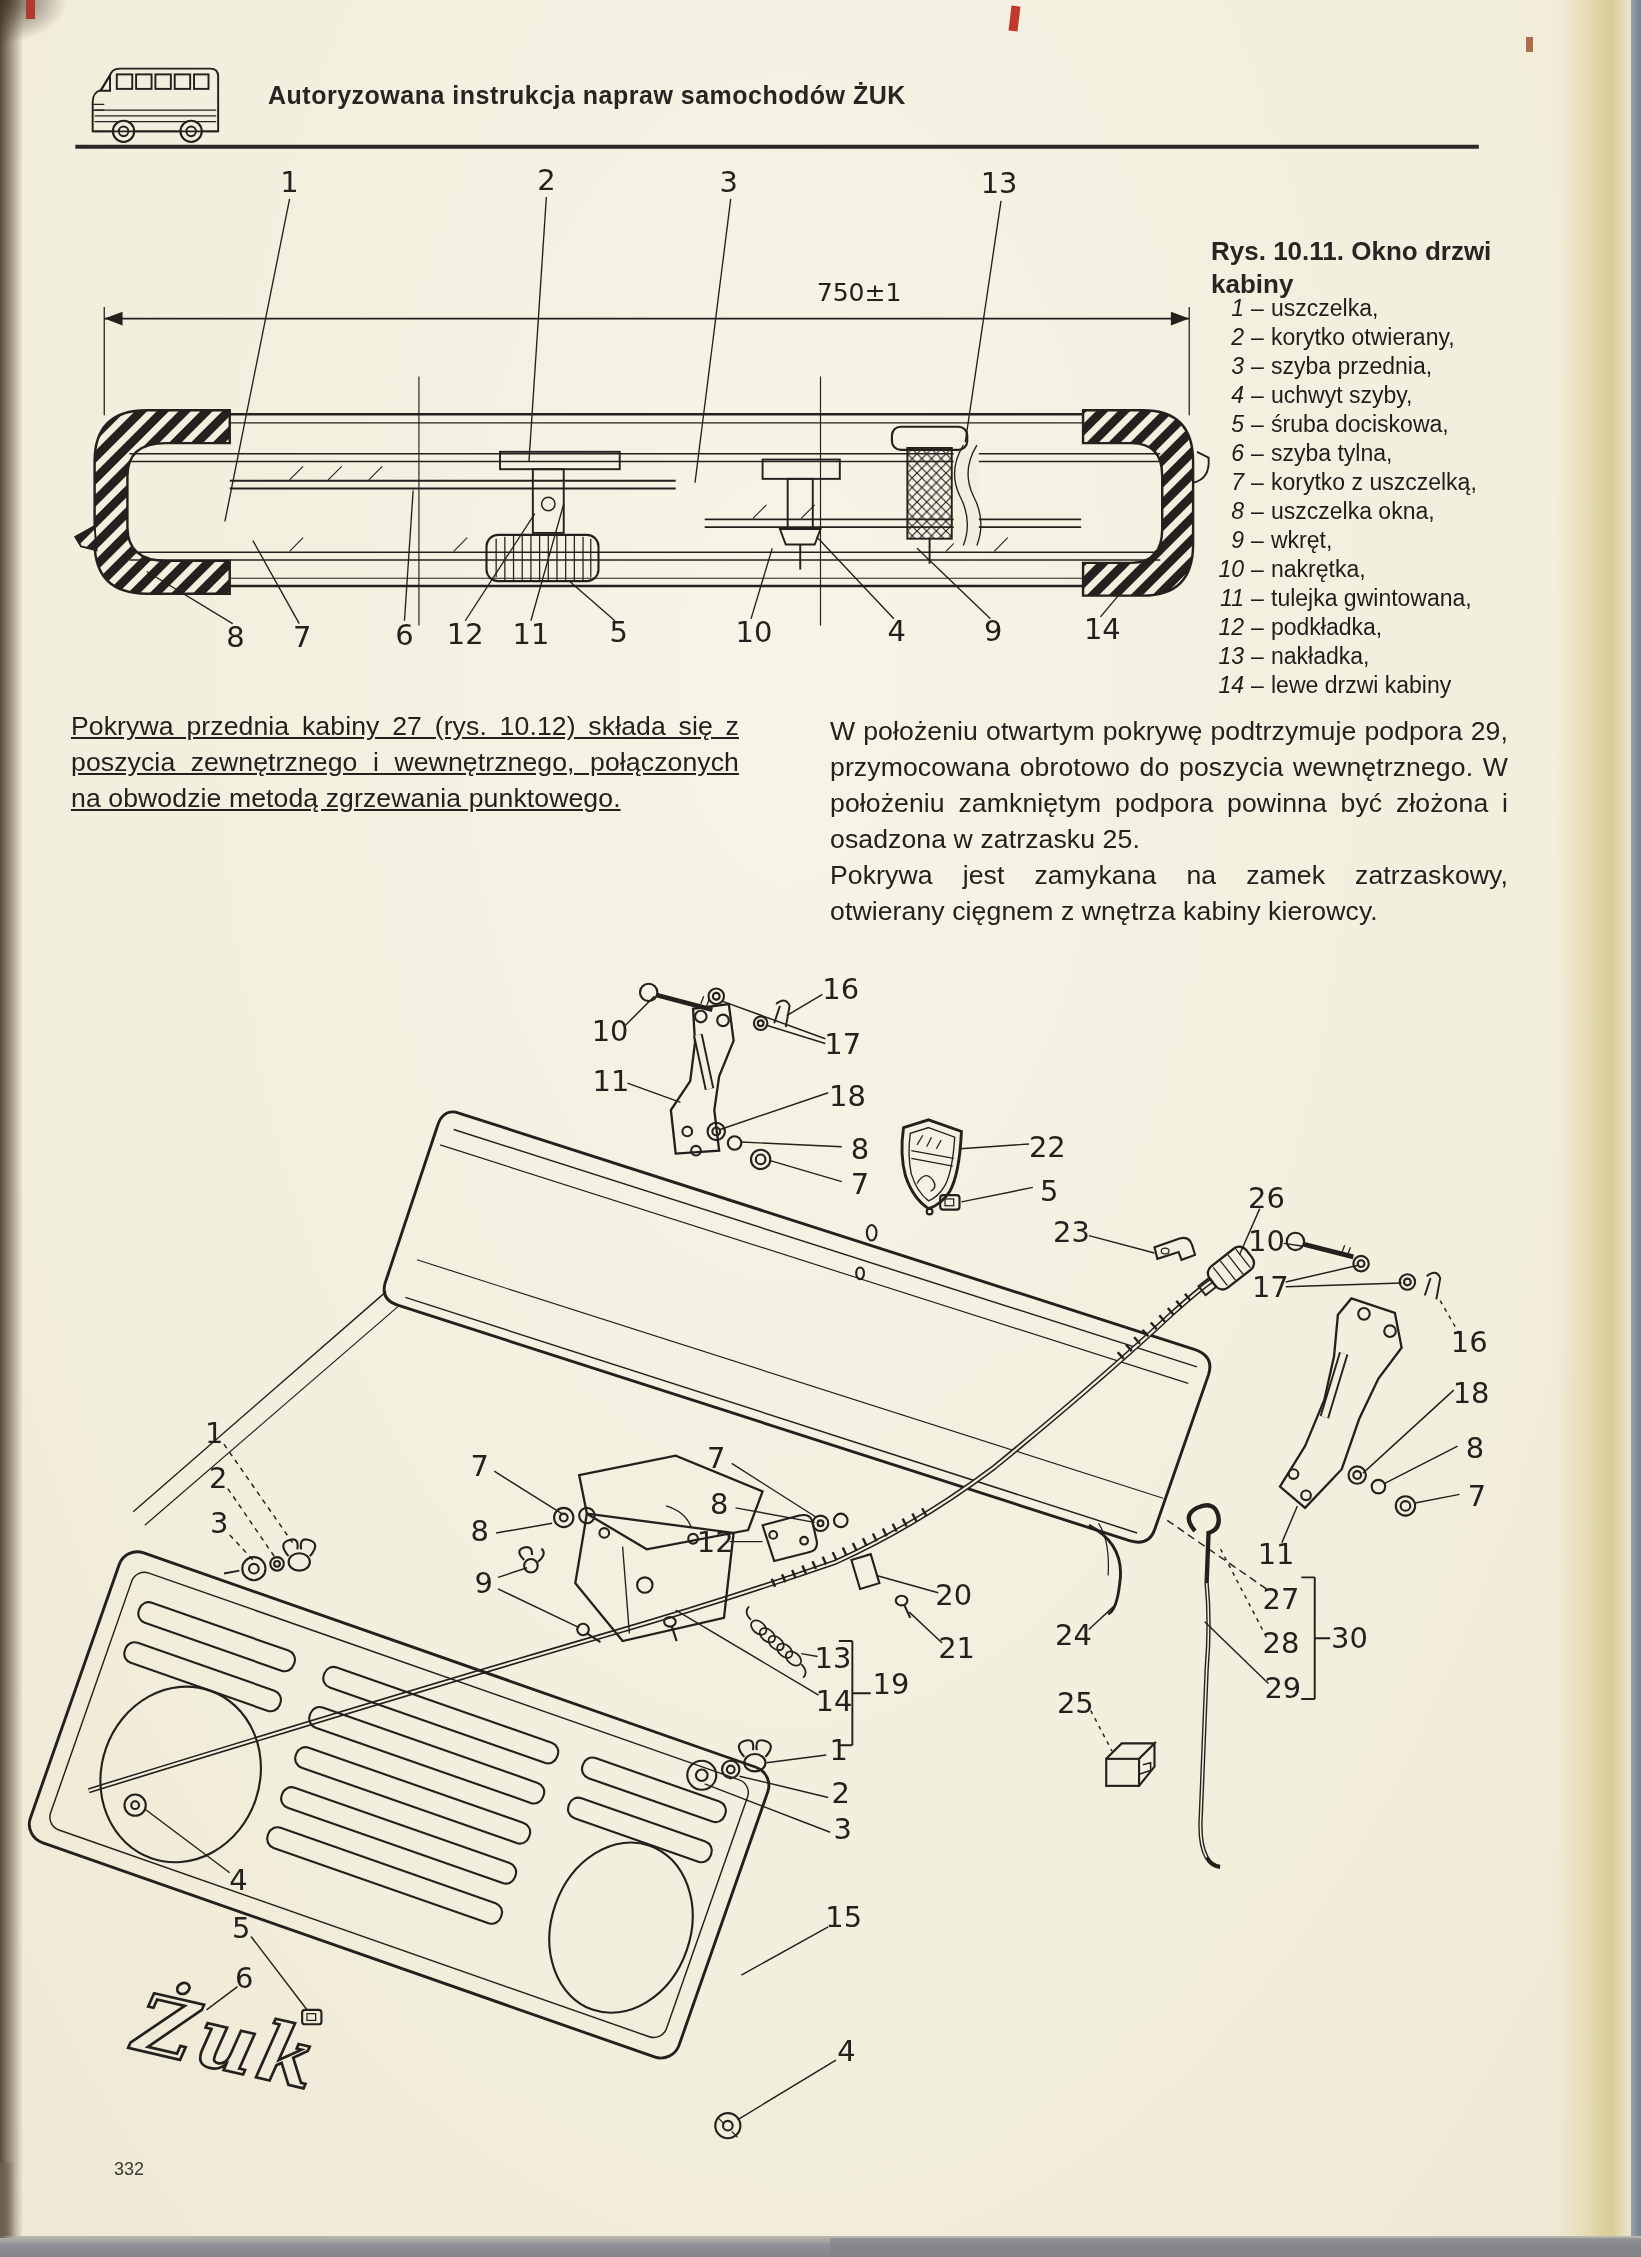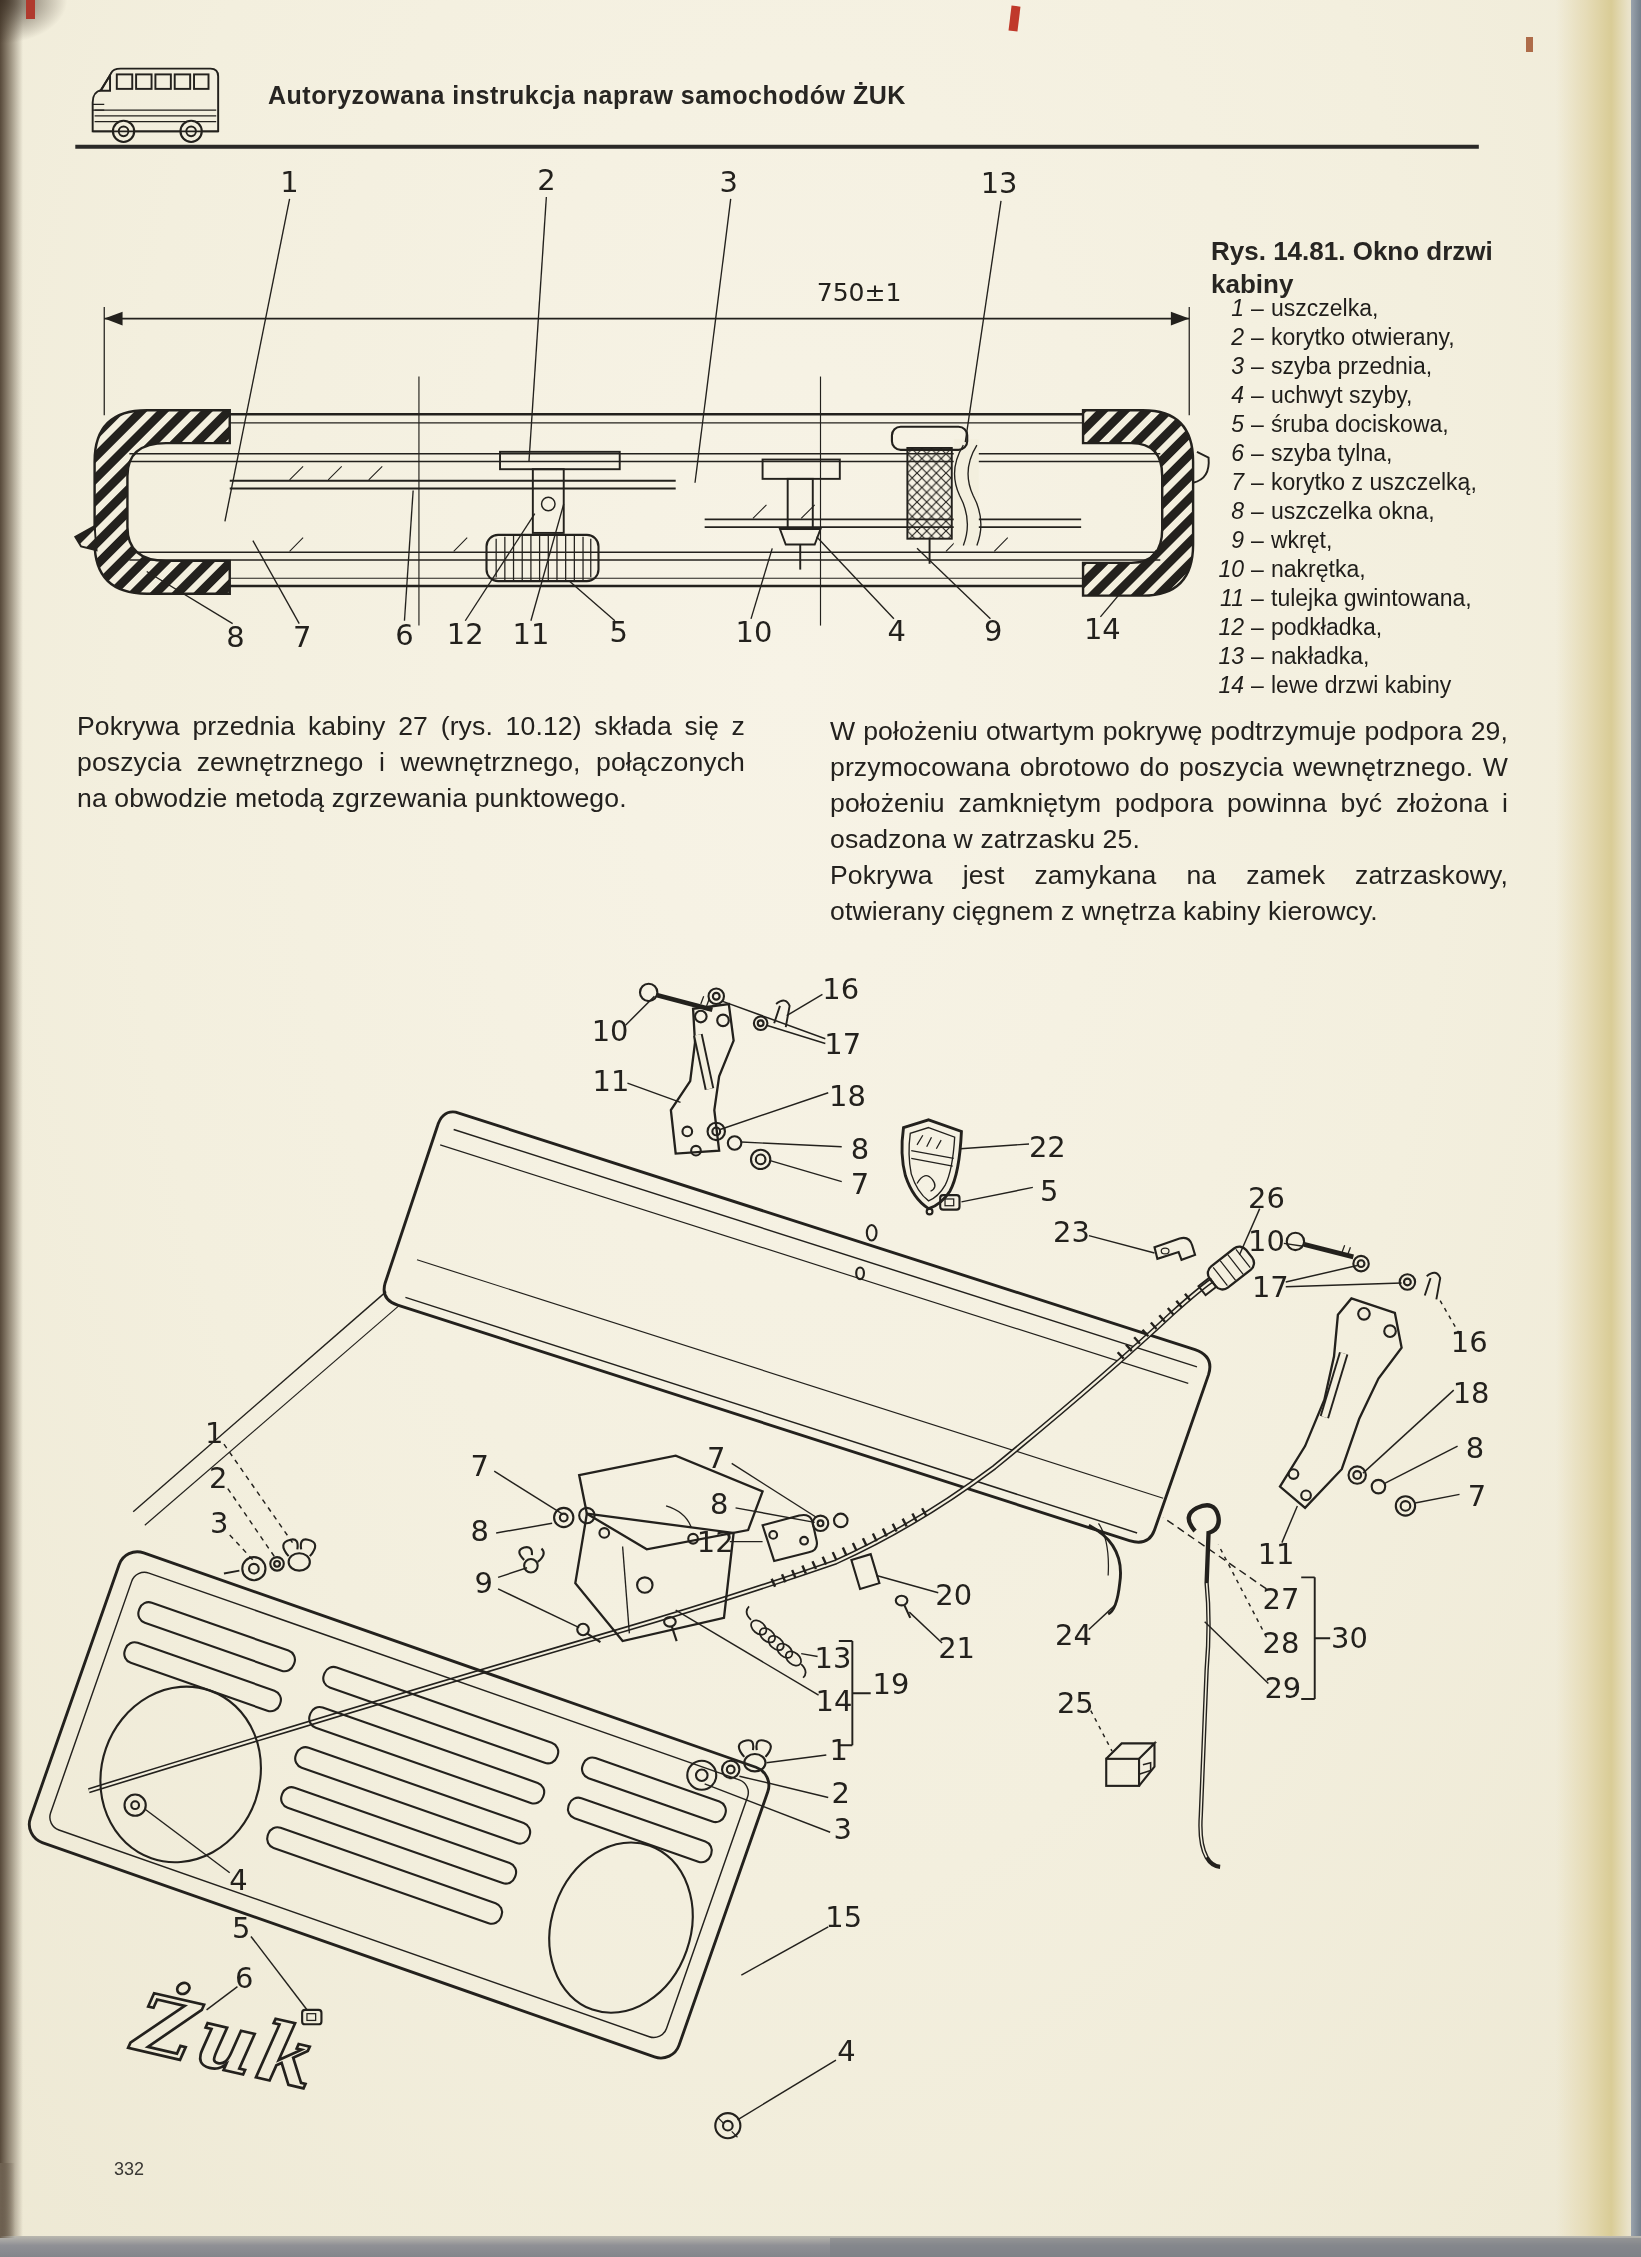--- a/index.html
+++ b/index.html
@@ -30,21 +30,21 @@
   
   .fig1-caption{left:1211px;top:235px;width:299px;font-size:26px;font-weight:bold;line-height:33px;color:#272522;}
   .parts-list{left:1209px;top:294px;width:319px;font-size:23px;line-height:29px;}
   .part-row{display:flex;}
   .pn{width:35px;text-align:right;font-style:italic;flex:none;}
   .pd{width:27px;text-align:center;flex:none;}
   .pt{flex:1;}
   
   .col{font-size:26.6px;line-height:36px;text-align:justify;letter-spacing:0.1px;color:#23211e;}
   .col p{margin:0;}
-  .col-left{left:77px;top:708px;width:668px;}
+  .col-left{left:71px;top:708px;width:668px;text-decoration:underline;}
   .col-right{left:830px;top:701px;width:678px;margin-top:12px;}
   .page-number{left:114px;top:2159px;font-size:18px;color:#3a3834;}
   svg.art{position:absolute;left:0;top:0;z-index:1;}
   .txt{z-index:2;}
   .callouts text{font-family:"DejaVu Sans",sans-serif;font-size:30px;fill:#23211d;stroke:none;
      text-anchor:middle;dominant-baseline:central;}
   .dimlabel{font-family:"DejaVu Sans",sans-serif;font-size:26px;fill:#23211d;stroke:none;
      text-anchor:middle;}
 </style>
 </head>
@@ -462,21 +462,21 @@
   <div class="abs scan-left-top"></div>
   <div class="abs scan-bottom"></div>
   <div class="abs scan-bottom-right"></div>
   <div class="abs scan-corner-bl"></div>
   <div class="abs mark-red-1"></div>
   <div class="abs mark-red-2"></div>
   <div class="abs mark-brown"></div>
 
   <div class="abs txt header-title">Autoryzowana instrukcja napraw samochodów ŻUK</div>
 
-  <div class="abs txt fig1-caption">Rys. 14.81. Okno drzwi kabiny</div>
+  <div class="abs txt fig1-caption">Rys. 10.11. Okno drzwi kabiny</div>
 
   <div class="abs txt parts-list" id="parts-list">
       <div class="part-row">
         <span class="pn">1</span>
         <span class="pd">–</span>
         <span class="pt">uszczelka,</span>
       </div>
       <div class="part-row">
         <span class="pn">2</span>
         <span class="pd">–</span>

